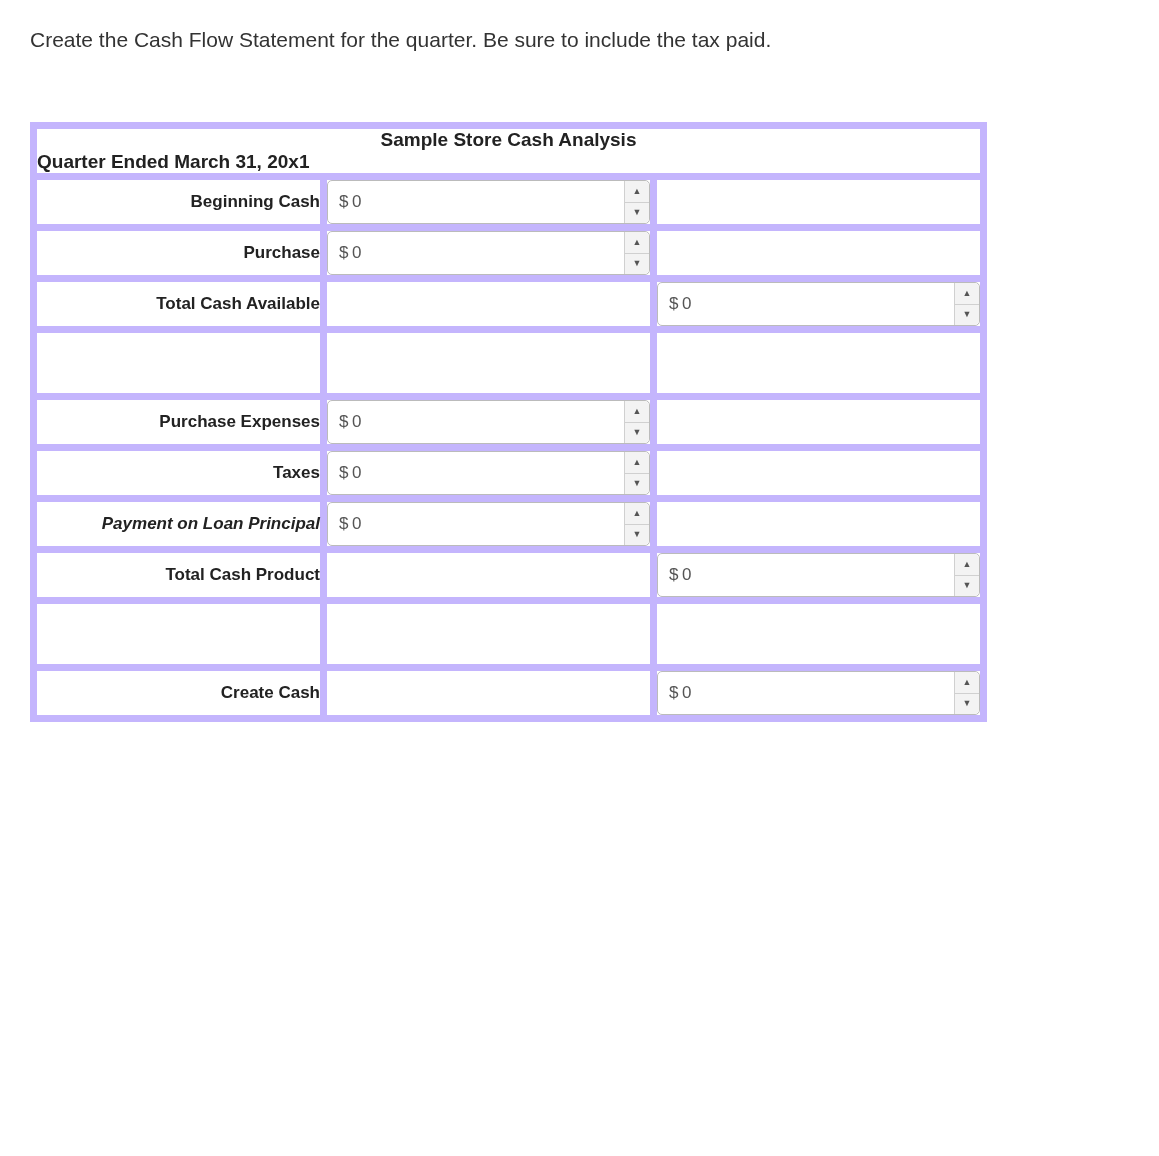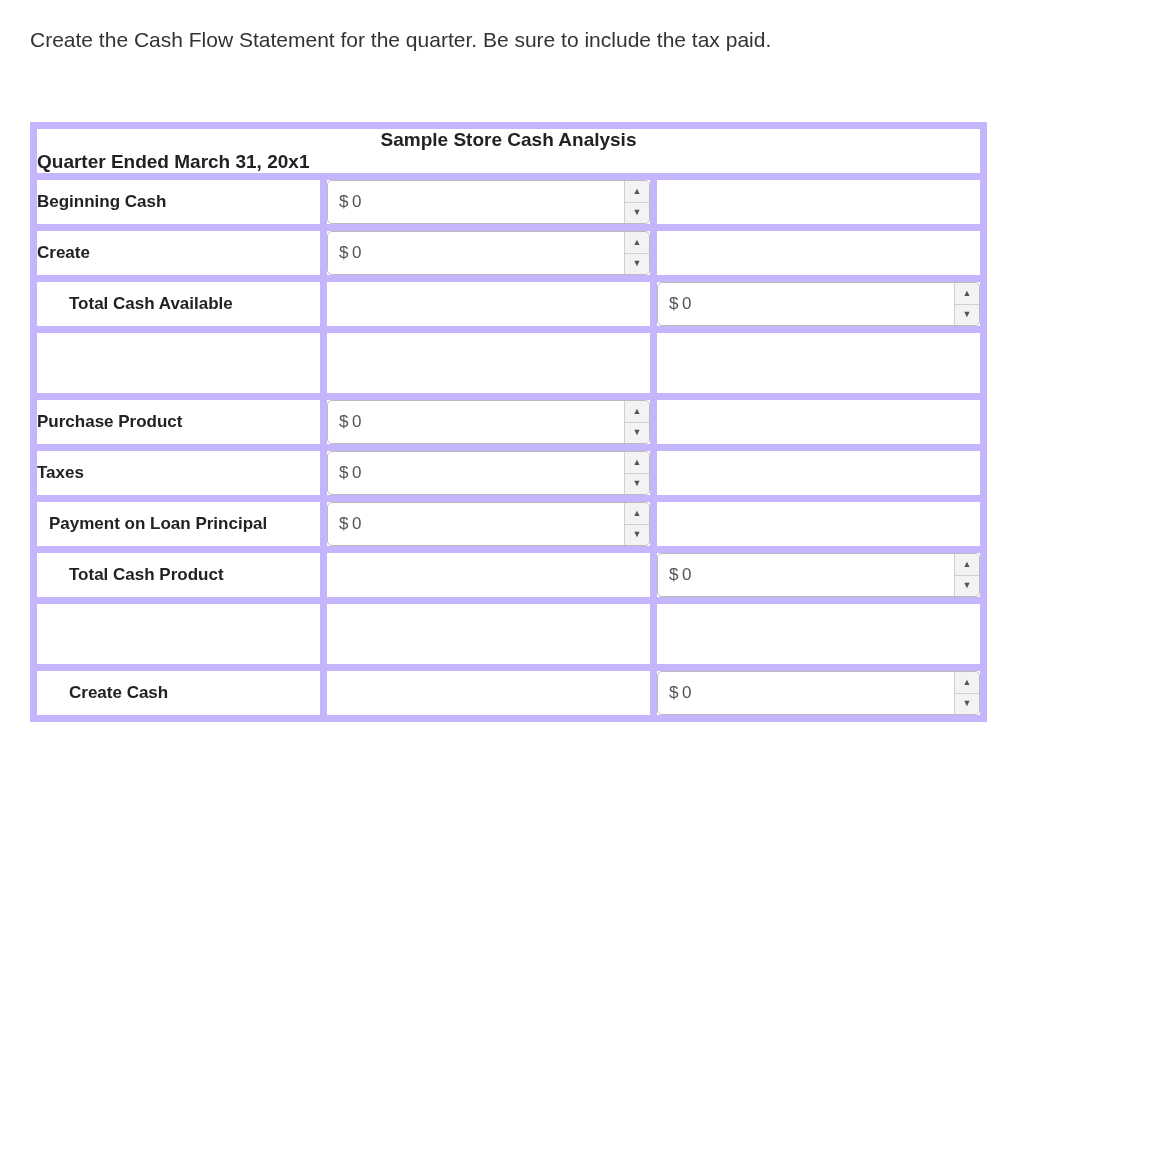--- a/index.html
+++ b/index.html
@@ -47,21 +47,21 @@
     font-size: 19px;
     color: #222;
     padding: 8px 10px 18px 10px;
     border-top: none !important;
   }
   .label-cell {
     font-weight: 700;
     font-size: 17px;
     color: #222;
     padding: 24px 14px 24px 18px;
-    text-align: left;
+    text-align: right;
   }
   .label-cell.indent {
     padding-left: 32px;
   }
   .input-cell {
     padding: 10px 14px 10px 12px;
   }
   .empty-cell {
     height: 60px;
   }
@@ -159,21 +159,21 @@
             <div class="spinner">
               <div class="sbtn">▲</div>
               <div class="sbtn">▼</div>
             </div>
           </div>
         </td>
         <td></td>
       </tr>
 
       <tr>
-        <td class="label-cell">Create</td>
+        <td class="label-cell">Purchase</td>
         <td class="input-cell">
           <div class="money-wrap">
             <span class="dollar">$</span>
             <input type="number" value="0" style="">
             <div class="spinner">
               <div class="sbtn">▲</div>
               <div class="sbtn">▼</div>
             </div>
           </div>
         </td>
@@ -195,21 +195,21 @@
         </td>
       </tr>
 
       <tr>
         <td class="empty-cell"></td>
           <td></td>
           <td></td>
       </tr>
 
       <tr>
-        <td class="label-cell">Purchase Product</td>
+        <td class="label-cell">Purchase Expenses</td>
         <td class="input-cell">
           <div class="money-wrap">
             <span class="dollar">$</span>
             <input type="number" value="0" style="">
             <div class="spinner">
               <div class="sbtn">▲</div>
               <div class="sbtn">▼</div>
             </div>
           </div>
         </td>
@@ -226,21 +226,21 @@
             <div class="spinner">
               <div class="sbtn">▲</div>
               <div class="sbtn">▼</div>
             </div>
           </div>
         </td>
         <td></td>
       </tr>
 
       <tr>
-        <td class="label-cell" style="padding-left:12px;">Payment on Loan Principal</td>
+        <td class="label-cell" style="padding-left:12px;font-style:italic;">Payment on Loan Principal</td>
         <td class="input-cell">
           <div class="money-wrap">
             <span class="dollar">$</span>
             <input type="number" value="0" style="">
             <div class="spinner">
               <div class="sbtn">▲</div>
               <div class="sbtn">▼</div>
             </div>
           </div>
         </td>

